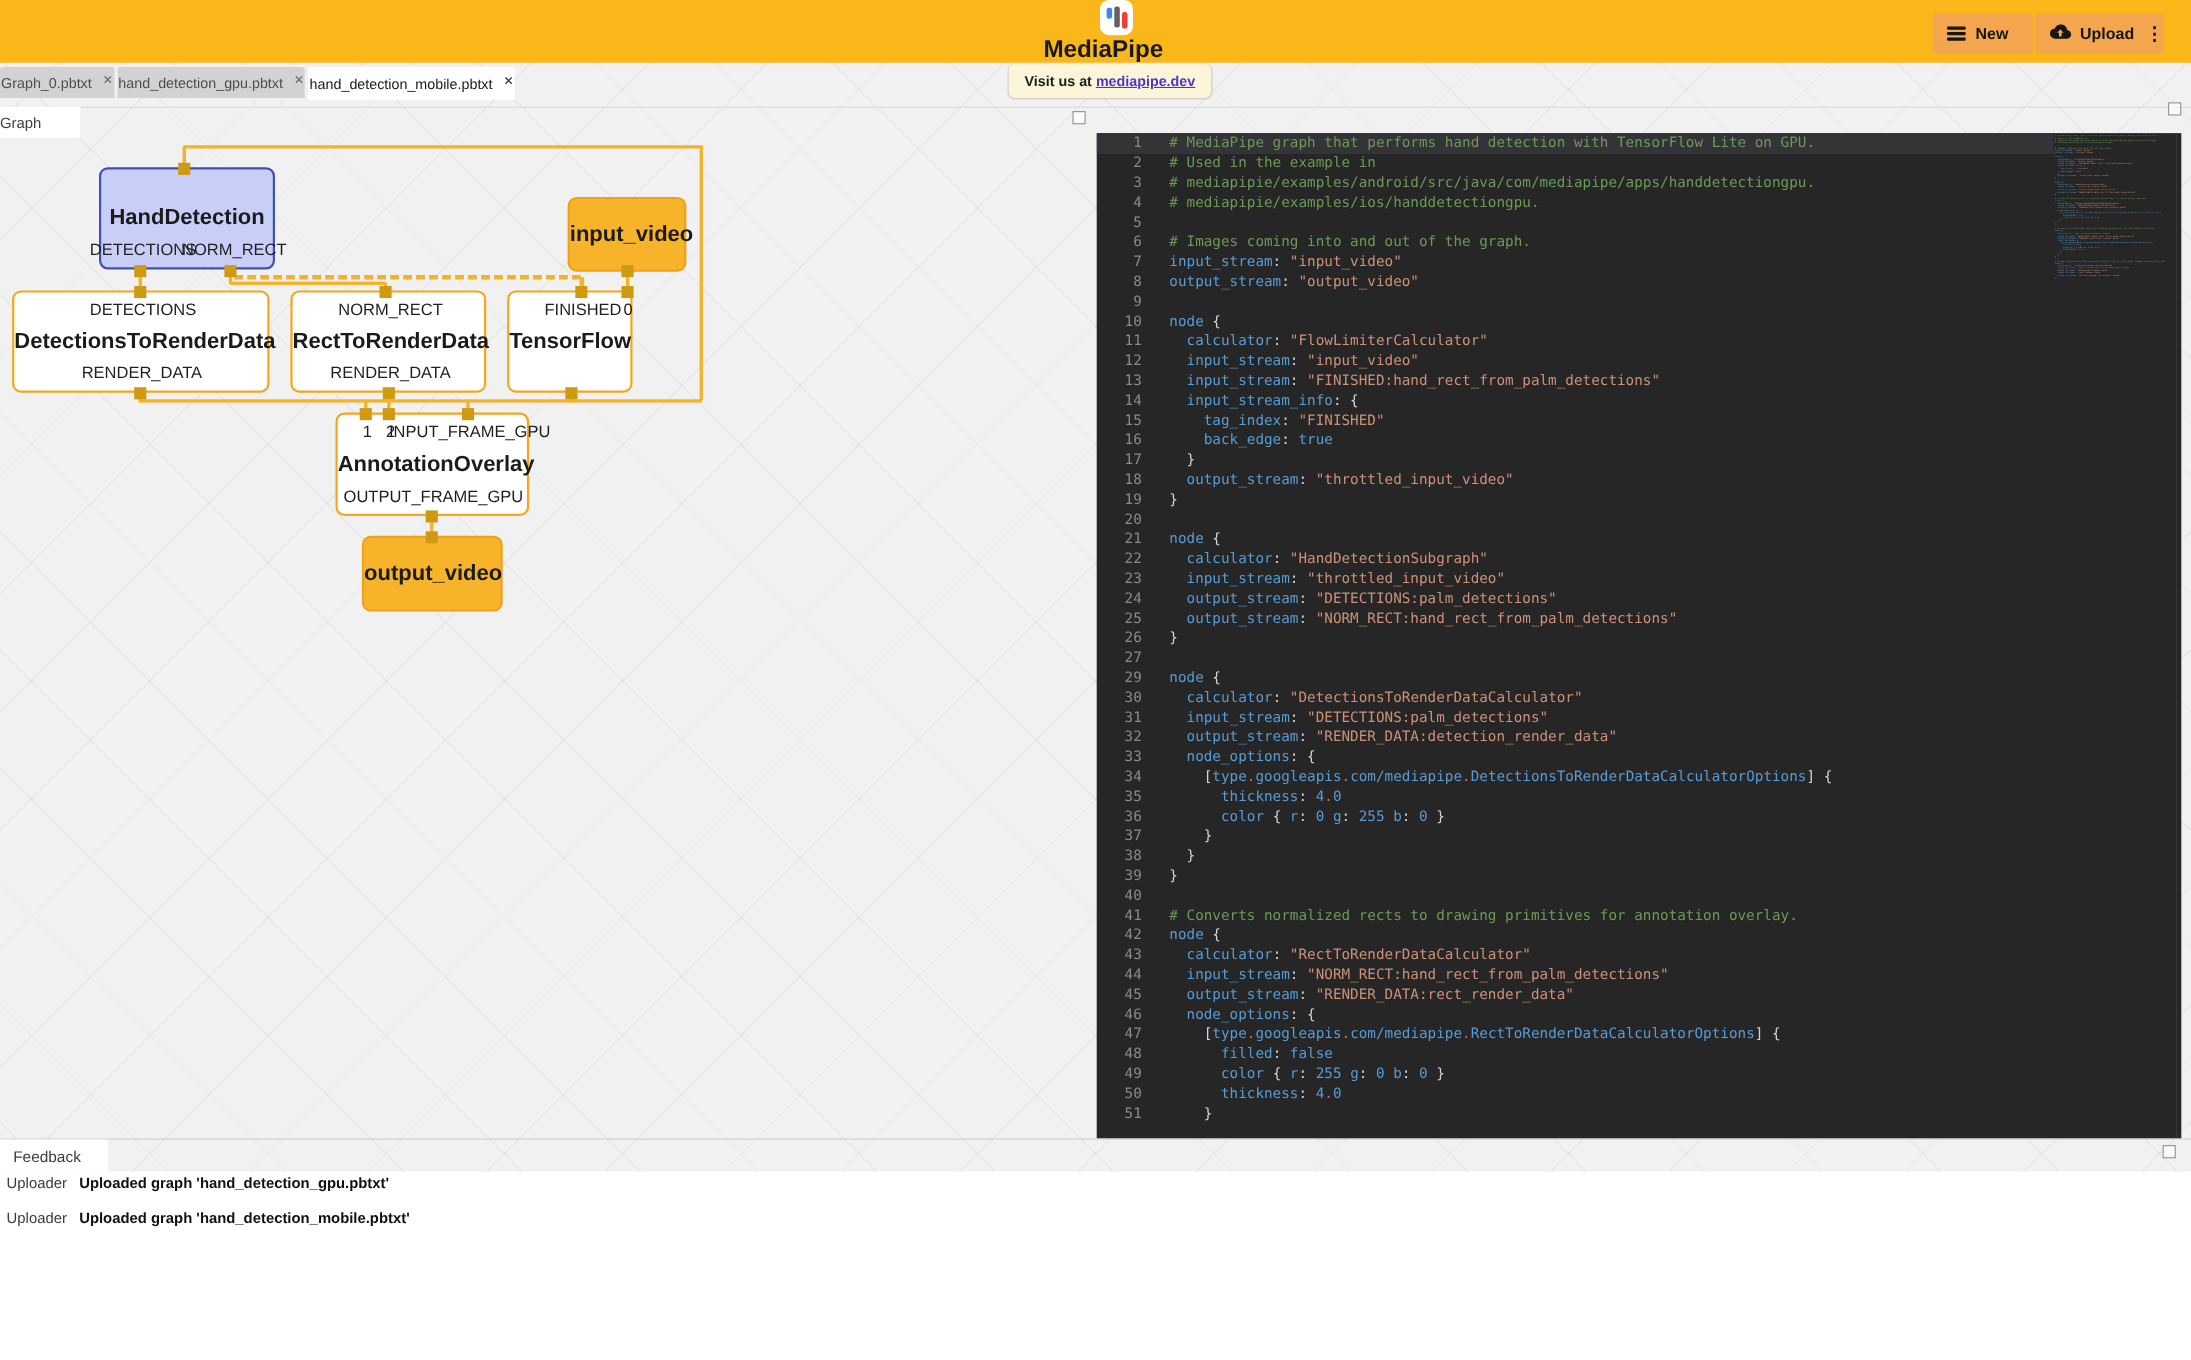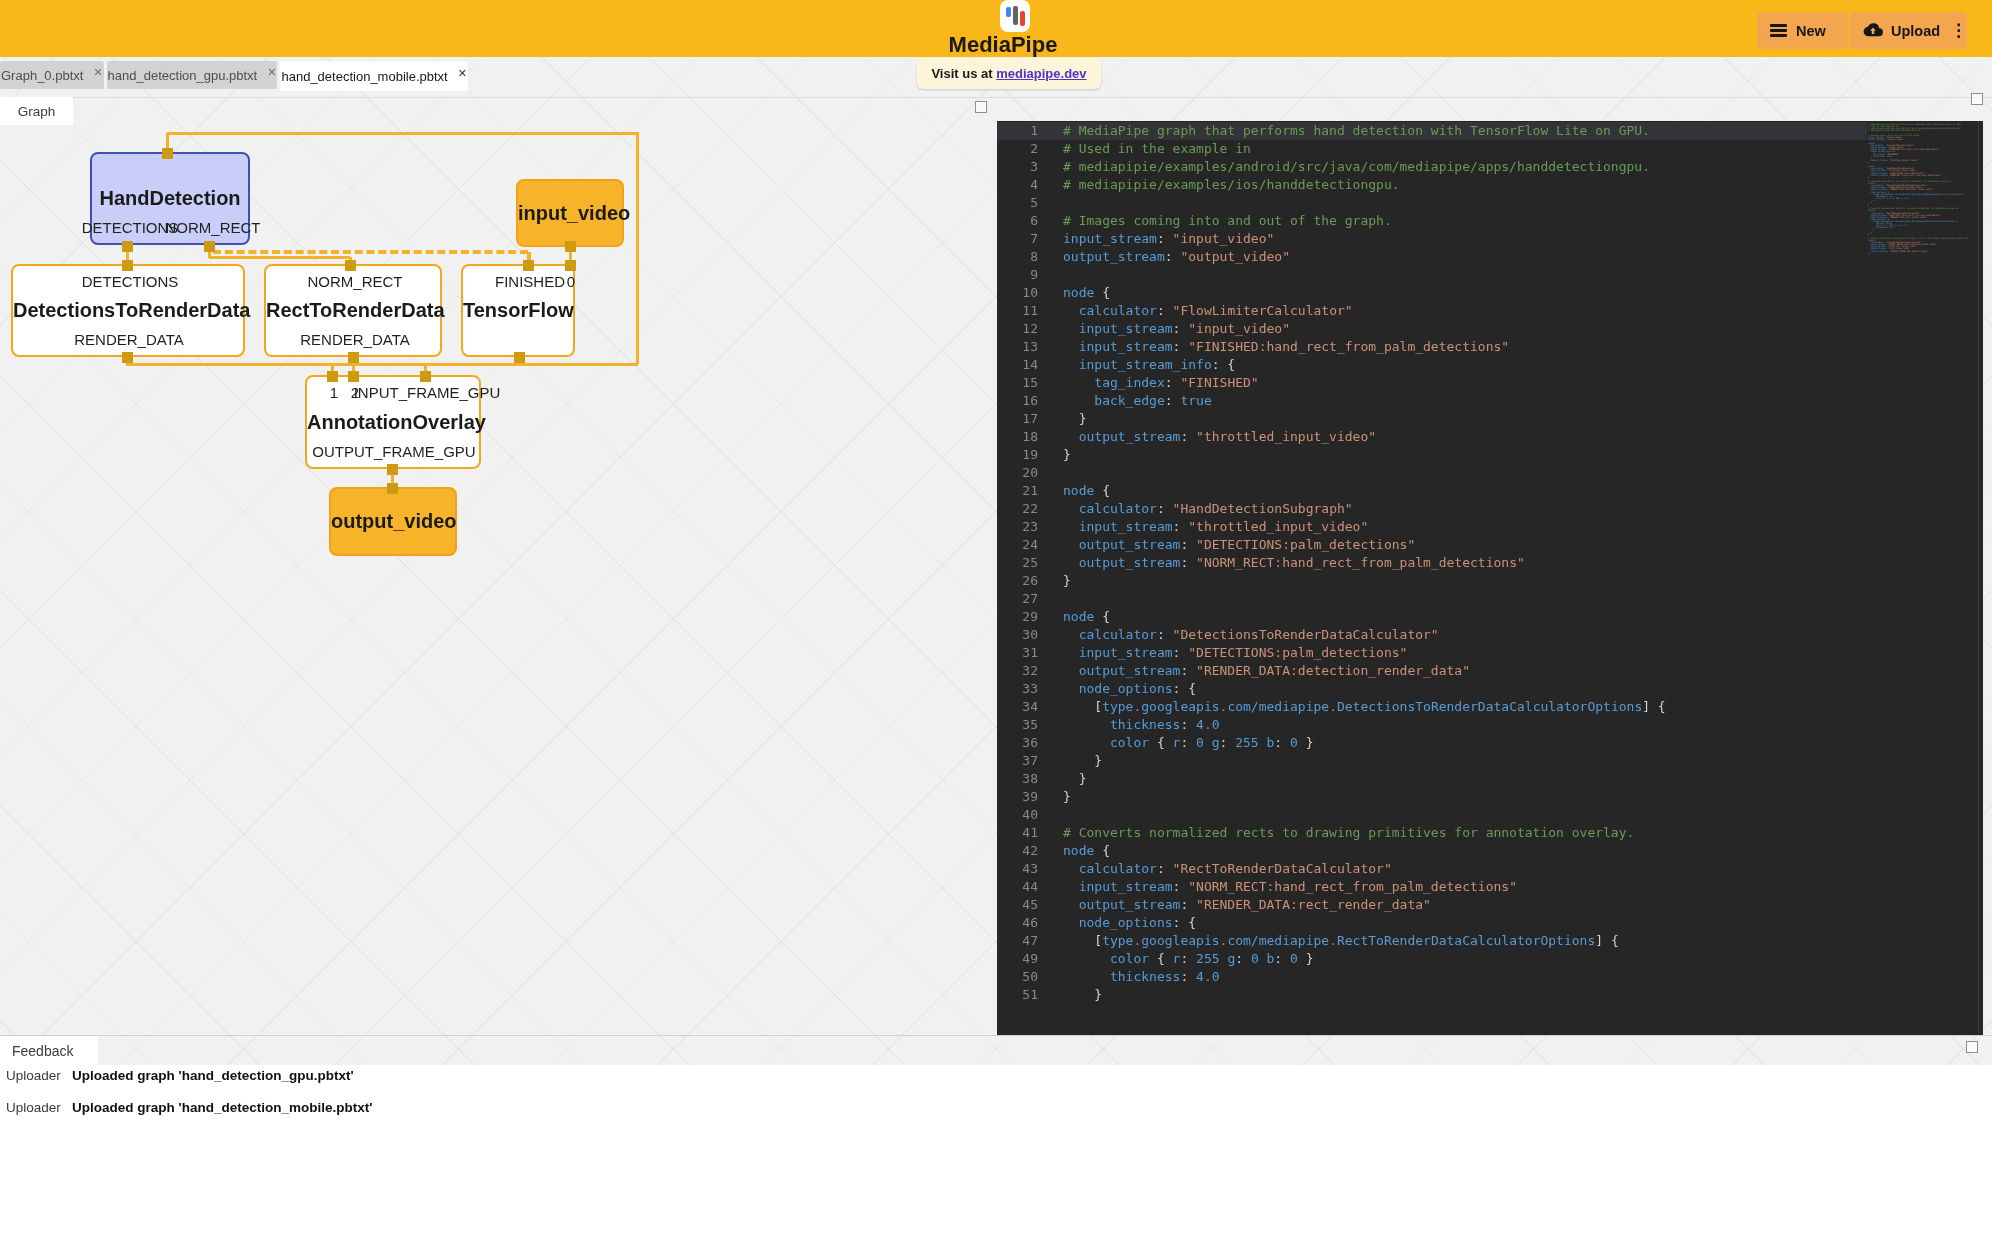--- a/index.html
+++ b/index.html
@@ -30,21 +30,21 @@
   
   #file-tabs{position:absolute;left:0;top:61px;display:flex;}
   .ftab{height:28px;background:#D2D2D2;margin-right:3px;border-radius:3px 3px 0 0;display:flex;align-items:center;
     padding:0 1px;font-size:13px;color:#4E4E4E;cursor:pointer;white-space:nowrap;}
   .ftab .close{margin-left:10px;font-size:11px;color:#6A6A6A;position:relative;top:-3px;}
   .ftab.active{background:#fff;color:#181818;height:30px;}
   .ftab.active .close{color:#333;}
   .hline{position:absolute;left:0;top:97px;width:1992px;height:1px;background:#DBDBDB;}
   
   .panel-tab{position:absolute;background:#fff;font-size:13.5px;color:#3C3C3C;display:flex;align-items:center;}
-  #graph-tab{left:0;top:97px;width:73px;height:28px;box-sizing:border-box;justify-content:center;}
+  #graph-tab{left:0;top:97px;width:73px;height:28px;box-sizing:border-box;}
   #editor-tab{left:998px;top:93px;width:104px;height:24px;padding-left:12px;box-sizing:border-box;margin-top:45px;}
   #editor-tab svg{margin-left:9px;}
   #feedback-tab{left:0;top:1036px;width:98px;height:29px;padding-left:12px;box-sizing:border-box;font-size:14px;}
   .expand{position:absolute;width:10px;height:10px;border:1.5px solid #8F8F8F;background:rgba(255,255,255,0.65);cursor:pointer;}
   
   #graph-layer{position:absolute;left:0;top:0;}
   .edge{position:absolute;background:var(--edge);z-index:1;}
   .edge.dash-h{background:none;border-top:4px dashed var(--edge);height:0 !important;}
   .edge.dash-v{background:none;border-left:4px dashed var(--edge);width:0 !important;}
   .gnode{position:absolute;border-radius:8px;box-sizing:border-box;display:flex;flex-direction:column;justify-content:center;z-index:2;cursor:pointer;}
@@ -250,20 +250,21 @@
         <div class="row"><span class="ln">38</span><span class="lc"><span class="tk-p">  }</span></span></div>
         <div class="row"><span class="ln">39</span><span class="lc"><span class="tk-p">}</span></span></div>
         <div class="row"><span class="ln">40</span><span class="lc"></span></div>
         <div class="row"><span class="ln">41</span><span class="lc"><span class="tk-c"># Converts normalized rects to drawing primitives for annotation overlay.</span></span></div>
         <div class="row"><span class="ln">42</span><span class="lc"><span class="tk-k">node</span><span class="tk-p"> {</span></span></div>
         <div class="row"><span class="ln">43</span><span class="lc"><span class="tk-p">  </span><span class="tk-k">calculator</span><span class="tk-p">: </span><span class="tk-s">"RectToRenderDataCalculator"</span></span></div>
         <div class="row"><span class="ln">44</span><span class="lc"><span class="tk-p">  </span><span class="tk-k">input_stream</span><span class="tk-p">: </span><span class="tk-s">"NORM_RECT:hand_rect_from_palm_detections"</span></span></div>
         <div class="row"><span class="ln">45</span><span class="lc"><span class="tk-p">  </span><span class="tk-k">output_stream</span><span class="tk-p">: </span><span class="tk-s">"RENDER_DATA:rect_render_data"</span></span></div>
         <div class="row"><span class="ln">46</span><span class="lc"><span class="tk-p">  </span><span class="tk-k">node_options</span><span class="tk-p">: {</span></span></div>
         <div class="row"><span class="ln">47</span><span class="lc"><span class="tk-p">    [</span><span class="tk-b">type</span><span class="tk-d">.</span><span class="tk-b">googleapis</span><span class="tk-d">.</span><span class="tk-b">com/mediapipe</span><span class="tk-d">.</span><span class="tk-b">RectToRenderDataCalculatorOptions</span><span class="tk-p">] {</span></span></div>
+        <div class="row"><span class="ln">48</span><span class="lc"><span class="tk-p">      </span><span class="tk-k">filled</span><span class="tk-p">: </span><span class="tk-b">false</span></span></div>
         <div class="row"><span class="ln">49</span><span class="lc"><span class="tk-p">      </span><span class="tk-k">color</span><span class="tk-p"> { </span><span class="tk-k">r</span><span class="tk-p">: </span><span class="tk-n">255</span><span class="tk-p"> </span><span class="tk-k">g</span><span class="tk-p">: </span><span class="tk-n">0</span><span class="tk-p"> </span><span class="tk-k">b</span><span class="tk-p">: </span><span class="tk-n">0</span><span class="tk-p"> }</span></span></div>
         <div class="row"><span class="ln">50</span><span class="lc"><span class="tk-p">      </span><span class="tk-k">thickness</span><span class="tk-p">: </span><span class="tk-n">4</span><span class="tk-d">.</span><span class="tk-n">0</span></span></div>
         <div class="row"><span class="ln">51</span><span class="lc"><span class="tk-p">    }</span></span></div>
       </div>
     <div id="minimap">
         <div class="mrow"><span class="tk-c"># MediaPipe graph that performs hand detection with TensorFlow Lite on GPU.</span></div>
         <div class="mrow"><span class="tk-c"># Used in the example in</span></div>
         <div class="mrow"><span class="tk-c"># mediapipie/examples/android/src/java/com/mediapipe/apps/handdetectiongpu.</span></div>
         <div class="mrow"><span class="tk-c"># mediapipie/examples/ios/handdetectiongpu.</span></div>
         <div class="mrow"></div>

